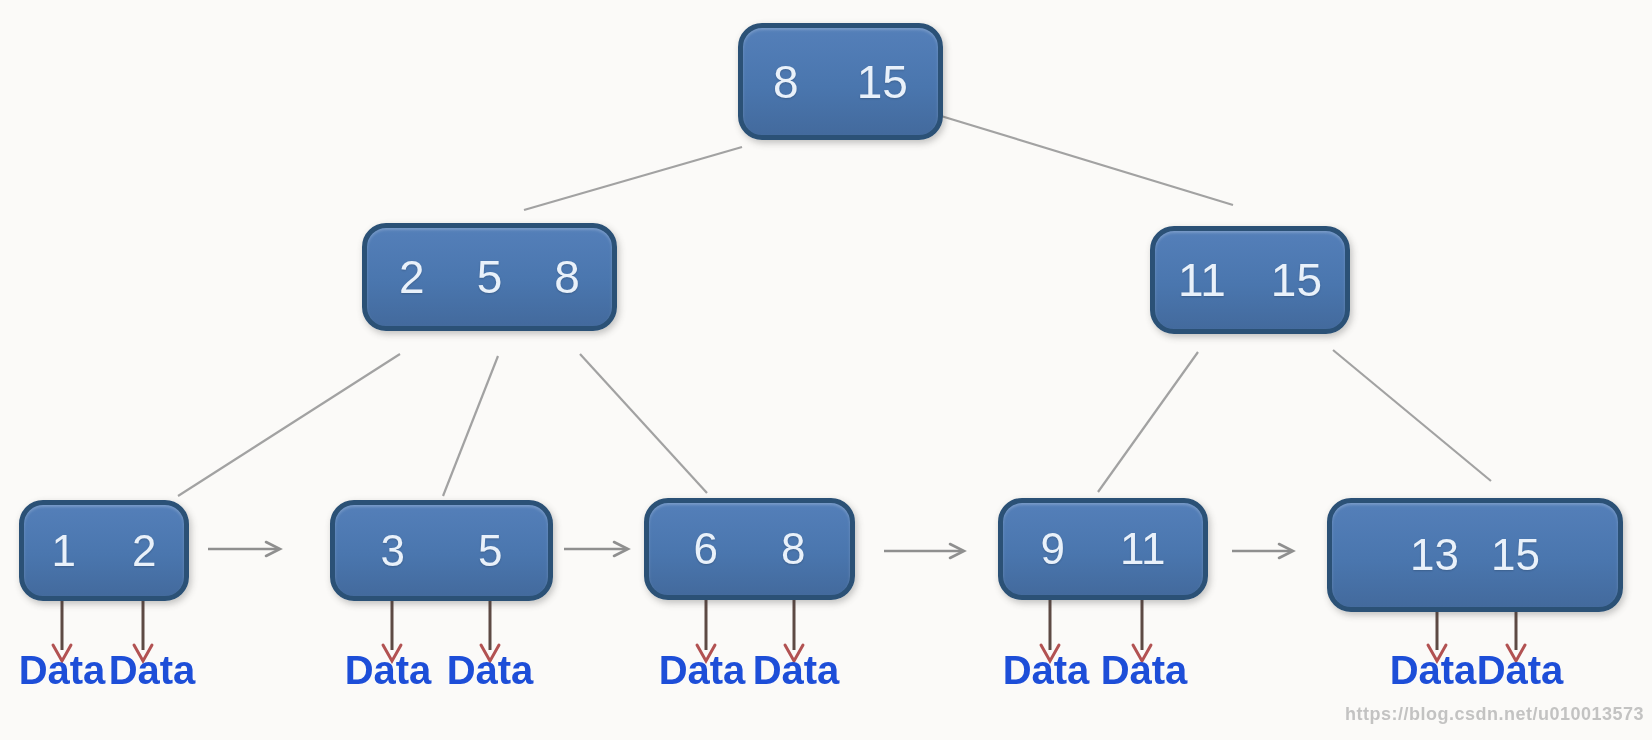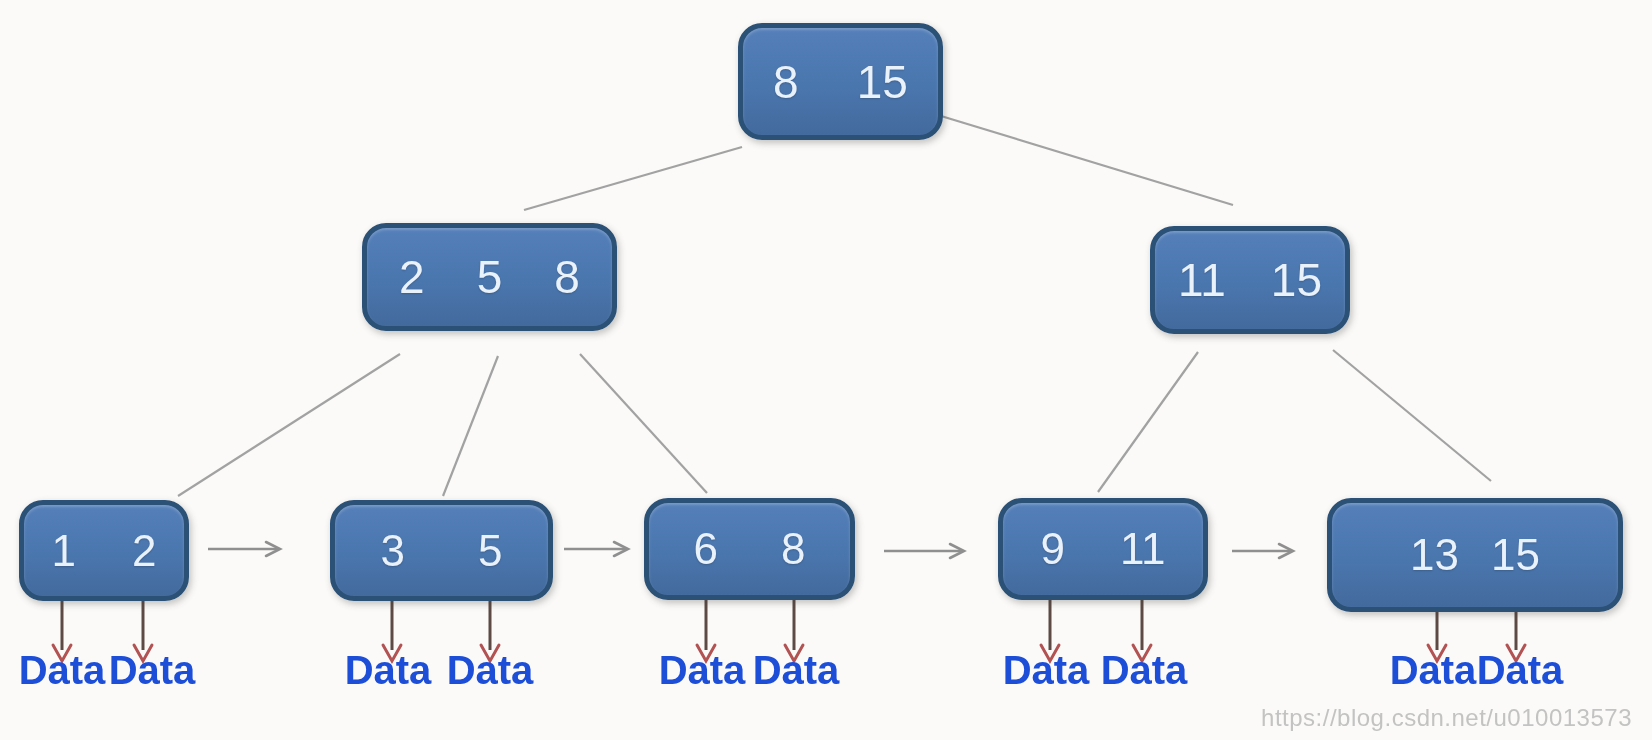--- a/index.html
+++ b/index.html
@@ -71,26 +71,27 @@
     position:absolute;
     transform:translateX(-50%);
     font-size:40px;
     font-weight:bold;
     color:#1d4ed8;
     line-height:1;
     white-space:nowrap;
   }
   .watermark{
     position:absolute;
-    right:20px;
+    right:8px;
     top:704px;
-    font-size:24px;
+    font-size:18px;
     letter-spacing:0.5px;
     color:rgba(185,185,185,0.85);
     white-space:nowrap;
+    font-weight:bold;
   }
 </style>
 </head>
 <body>
 
 <div class="stage">
 
   <svg class="links" viewBox="0 0 1652 740">
 
     <line class="edge" x1="742" y1="147" x2="524" y2="210"></line>

